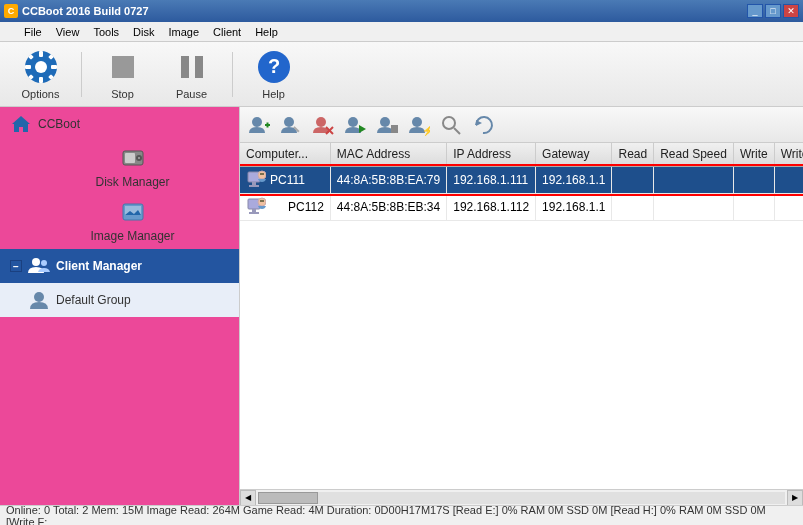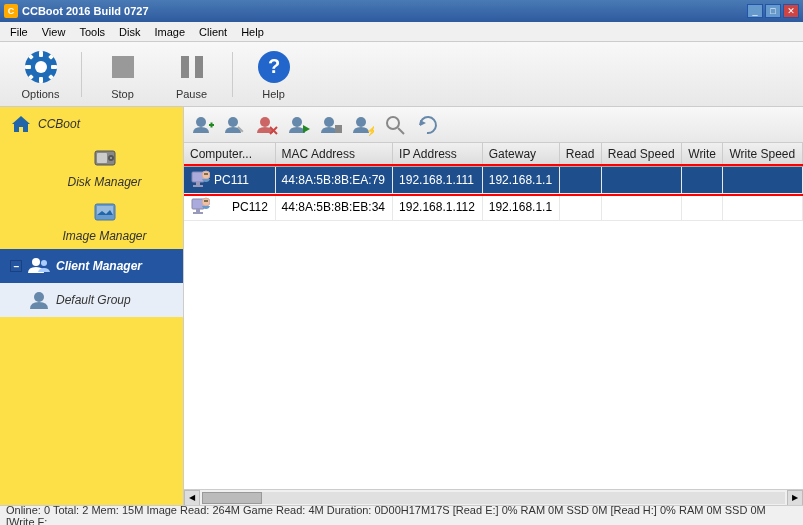--- a/index.html
+++ b/index.html
@@ -52,21 +52,21 @@
     }
     .title-bar-btn.close { background: #cc4444; }
 
     
     .menu-bar {
       background: #f0f0f0;
       border-bottom: 1px solid #ccc;
       height: 20px;
       display: flex;
       align-items: center;
-      padding: 0 4px;
+      padding: 0 18px;
       gap: 2px;
     }
     .menu-item {
       padding: 2px 6px;
       cursor: pointer;
       font-size: 11px;
       color: #000;
     }
 
     
@@ -104,25 +104,24 @@
     }
 
     
     .main-layout {
       display: flex;
       height: calc(525px - 22px - 20px - 65px - 20px);
     }
 
     
     .sidebar {
-      width: 184px;
-      background: #fde047;
+      width: 240px;
+      background: #ec4899;
       border-right: 1px solid #ccc;
       overflow-y: auto;
-      font-style: italic;
     }
     .sidebar-item {
       display: flex;
       align-items: center;
       gap: 6px;
       padding: 6px 10px;
       cursor: pointer;
       font-size: 12px;
       color: #333;
     }

